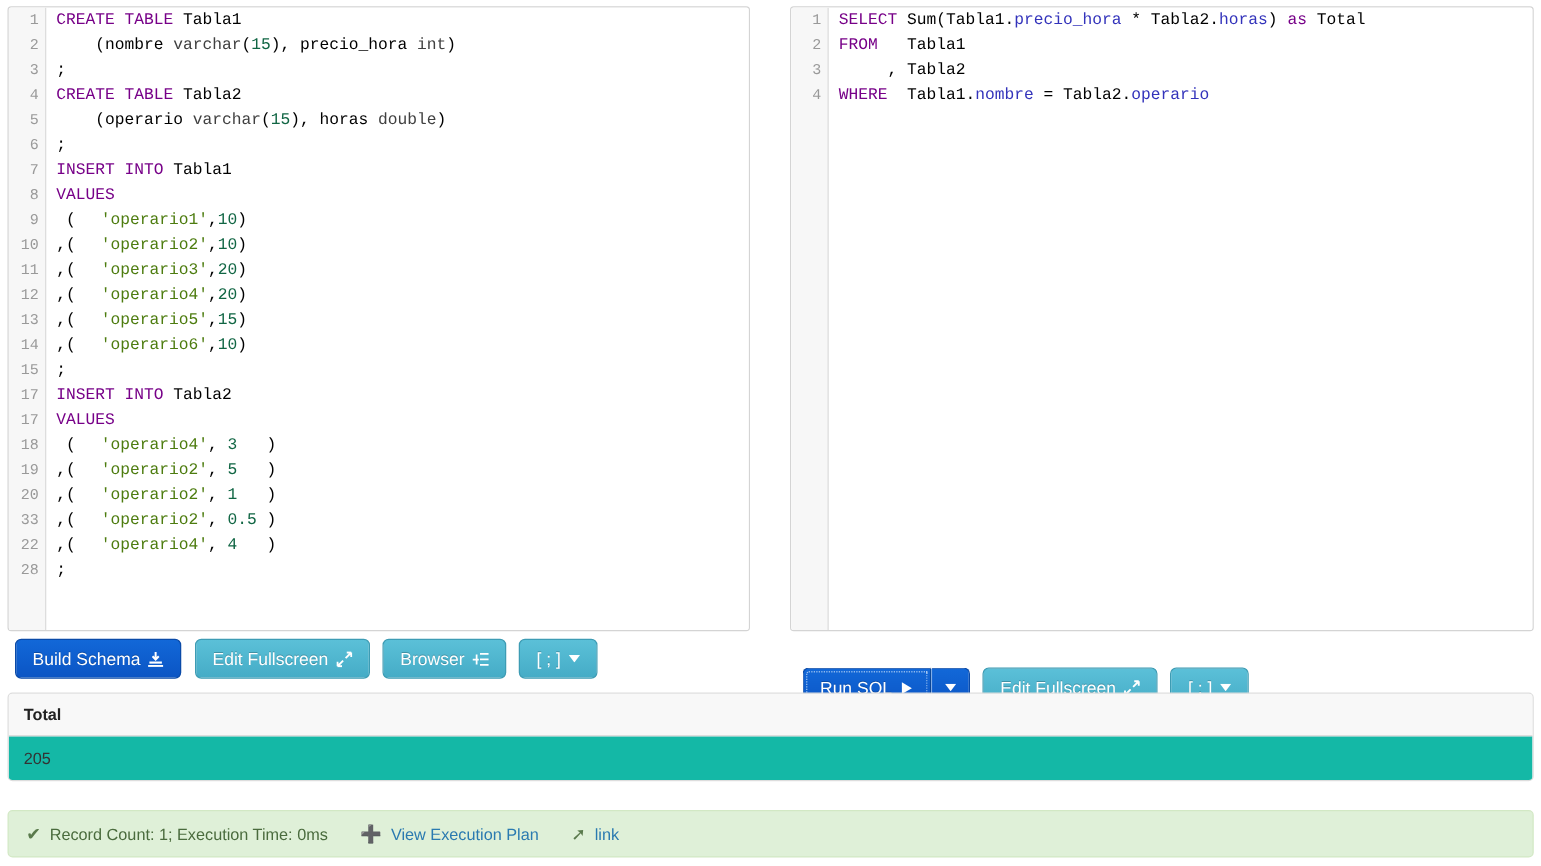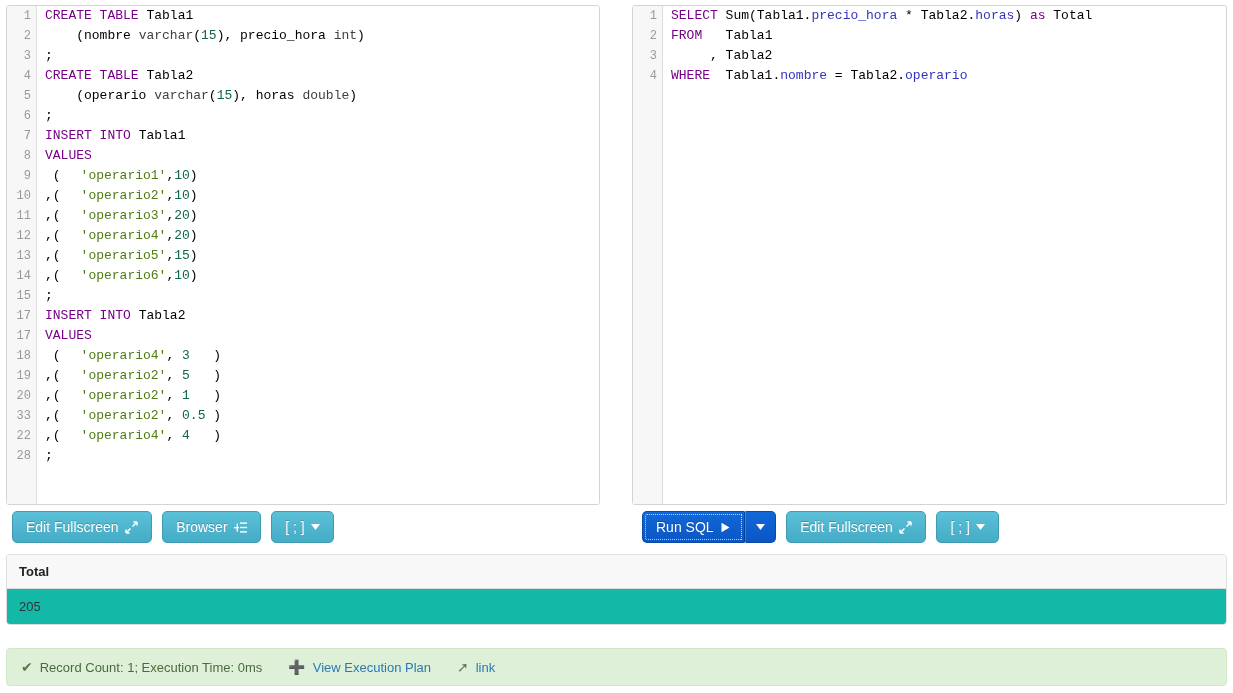--- a/index.html
+++ b/index.html
@@ -69,21 +69,21 @@
   .kw   { color: #770088; }
   .typ  { color: #404040; }
   .str  { color: #4d7c0f; margin-left: 20px; }
   .num  { color: #116644; }
   .col  { color: #3333bb; }
   .pln  { color: #000000; }
 
   
   .toolbar { position: absolute; height: 32px; }
   .toolbar-left  { left: 12px;  top: 511px; }
-  .toolbar-right { left: 642px; top: 511px; }
+  .toolbar-right { left: 642px; top: 534px; }
 
   .btn {
     display: inline-flex;
     align-items: center;
     justify-content: center;
     gap: 6px;
     height: 32px;
     padding: 0 13px;
     margin-right: 7px;
     border: 1px solid rgba(0,0,0,0.18);
@@ -209,20 +209,30 @@
             <span class="ln">4</span>
           </div>
         <div class="code"><div class="row"><span class="kw">SELECT </span><span class="pln">Sum(Tabla1.</span><span class="col">precio_hora</span><span class="pln"> * Tabla2.</span><span class="col">horas</span><span class="pln">) </span><span class="kw">as</span><span class="pln"> Total</span></div><div class="row"><span class="kw">FROM</span><span class="pln">   Tabla1</span></div><div class="row"><span class="pln">     , Tabla2</span></div><div class="row"><span class="kw">WHERE</span><span class="pln">  Tabla1.</span><span class="col">nombre</span><span class="pln"> = Tabla2.</span><span class="col">operario</span></div></div>
       </div>
     </div>
 
   </div>
 
   <div class="toolbar toolbar-left">
 
+    <button class="btn btn-blue">
+      <span>Build Schema</span>
+      <span class="ico">
+        <svg width="13" height="13" viewBox="0 0 13 13" fill="#fff">
+          <path d="M6.5 0.5 L6.5 5.2 M4.0 4.0 L6.5 6.6 L9.0 4.0" stroke="#fff" stroke-width="1.6" fill="none"></path>
+          <rect x="1.5" y="8.2" width="10" height="1.7"></rect>
+          <rect x="0.5" y="11" width="12" height="1.5"></rect>
+        </svg>
+      </span>
+    </button>
 
     <button class="btn btn-teal">
       <span>Edit Fullscreen</span>
       <span class="ico">
         <svg width="13" height="13" viewBox="0 0 13 13" stroke="#fff" stroke-width="1.5" fill="none">
           <path d="M12 1 L7.5 5.5 M12 1 L12 4.6 M12 1 L8.4 1"></path>
           <path d="M1 12 L5.5 7.5 M1 12 L1 8.4 M1 12 L4.6 12"></path>
         </svg>
       </span>
     </button>

